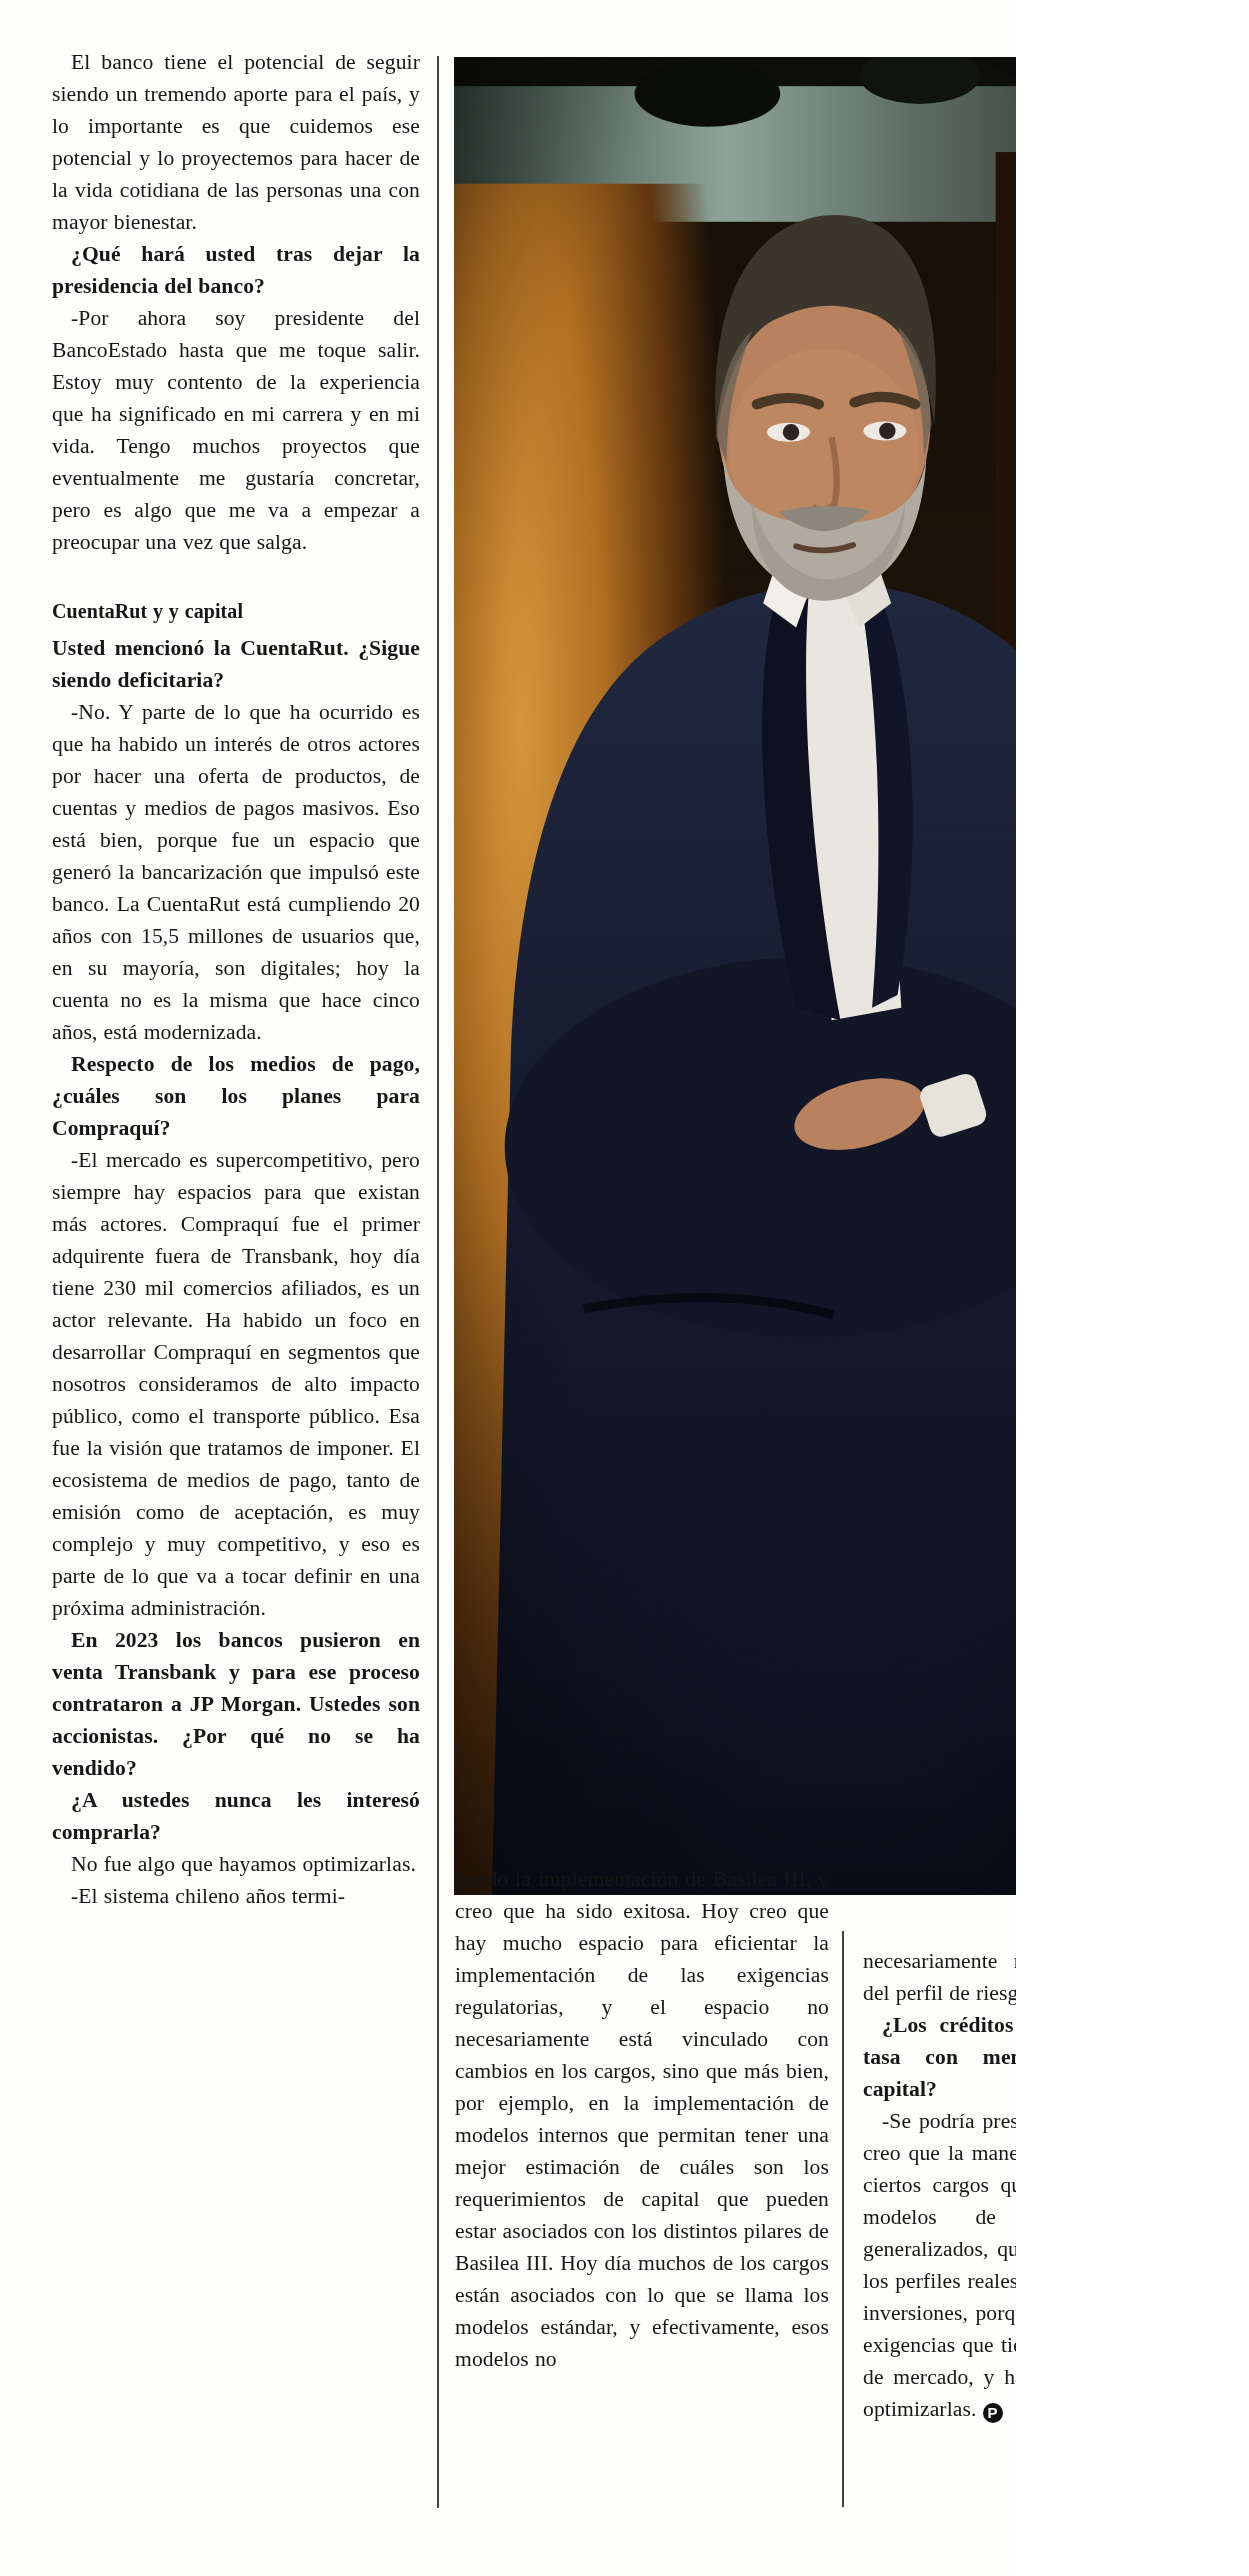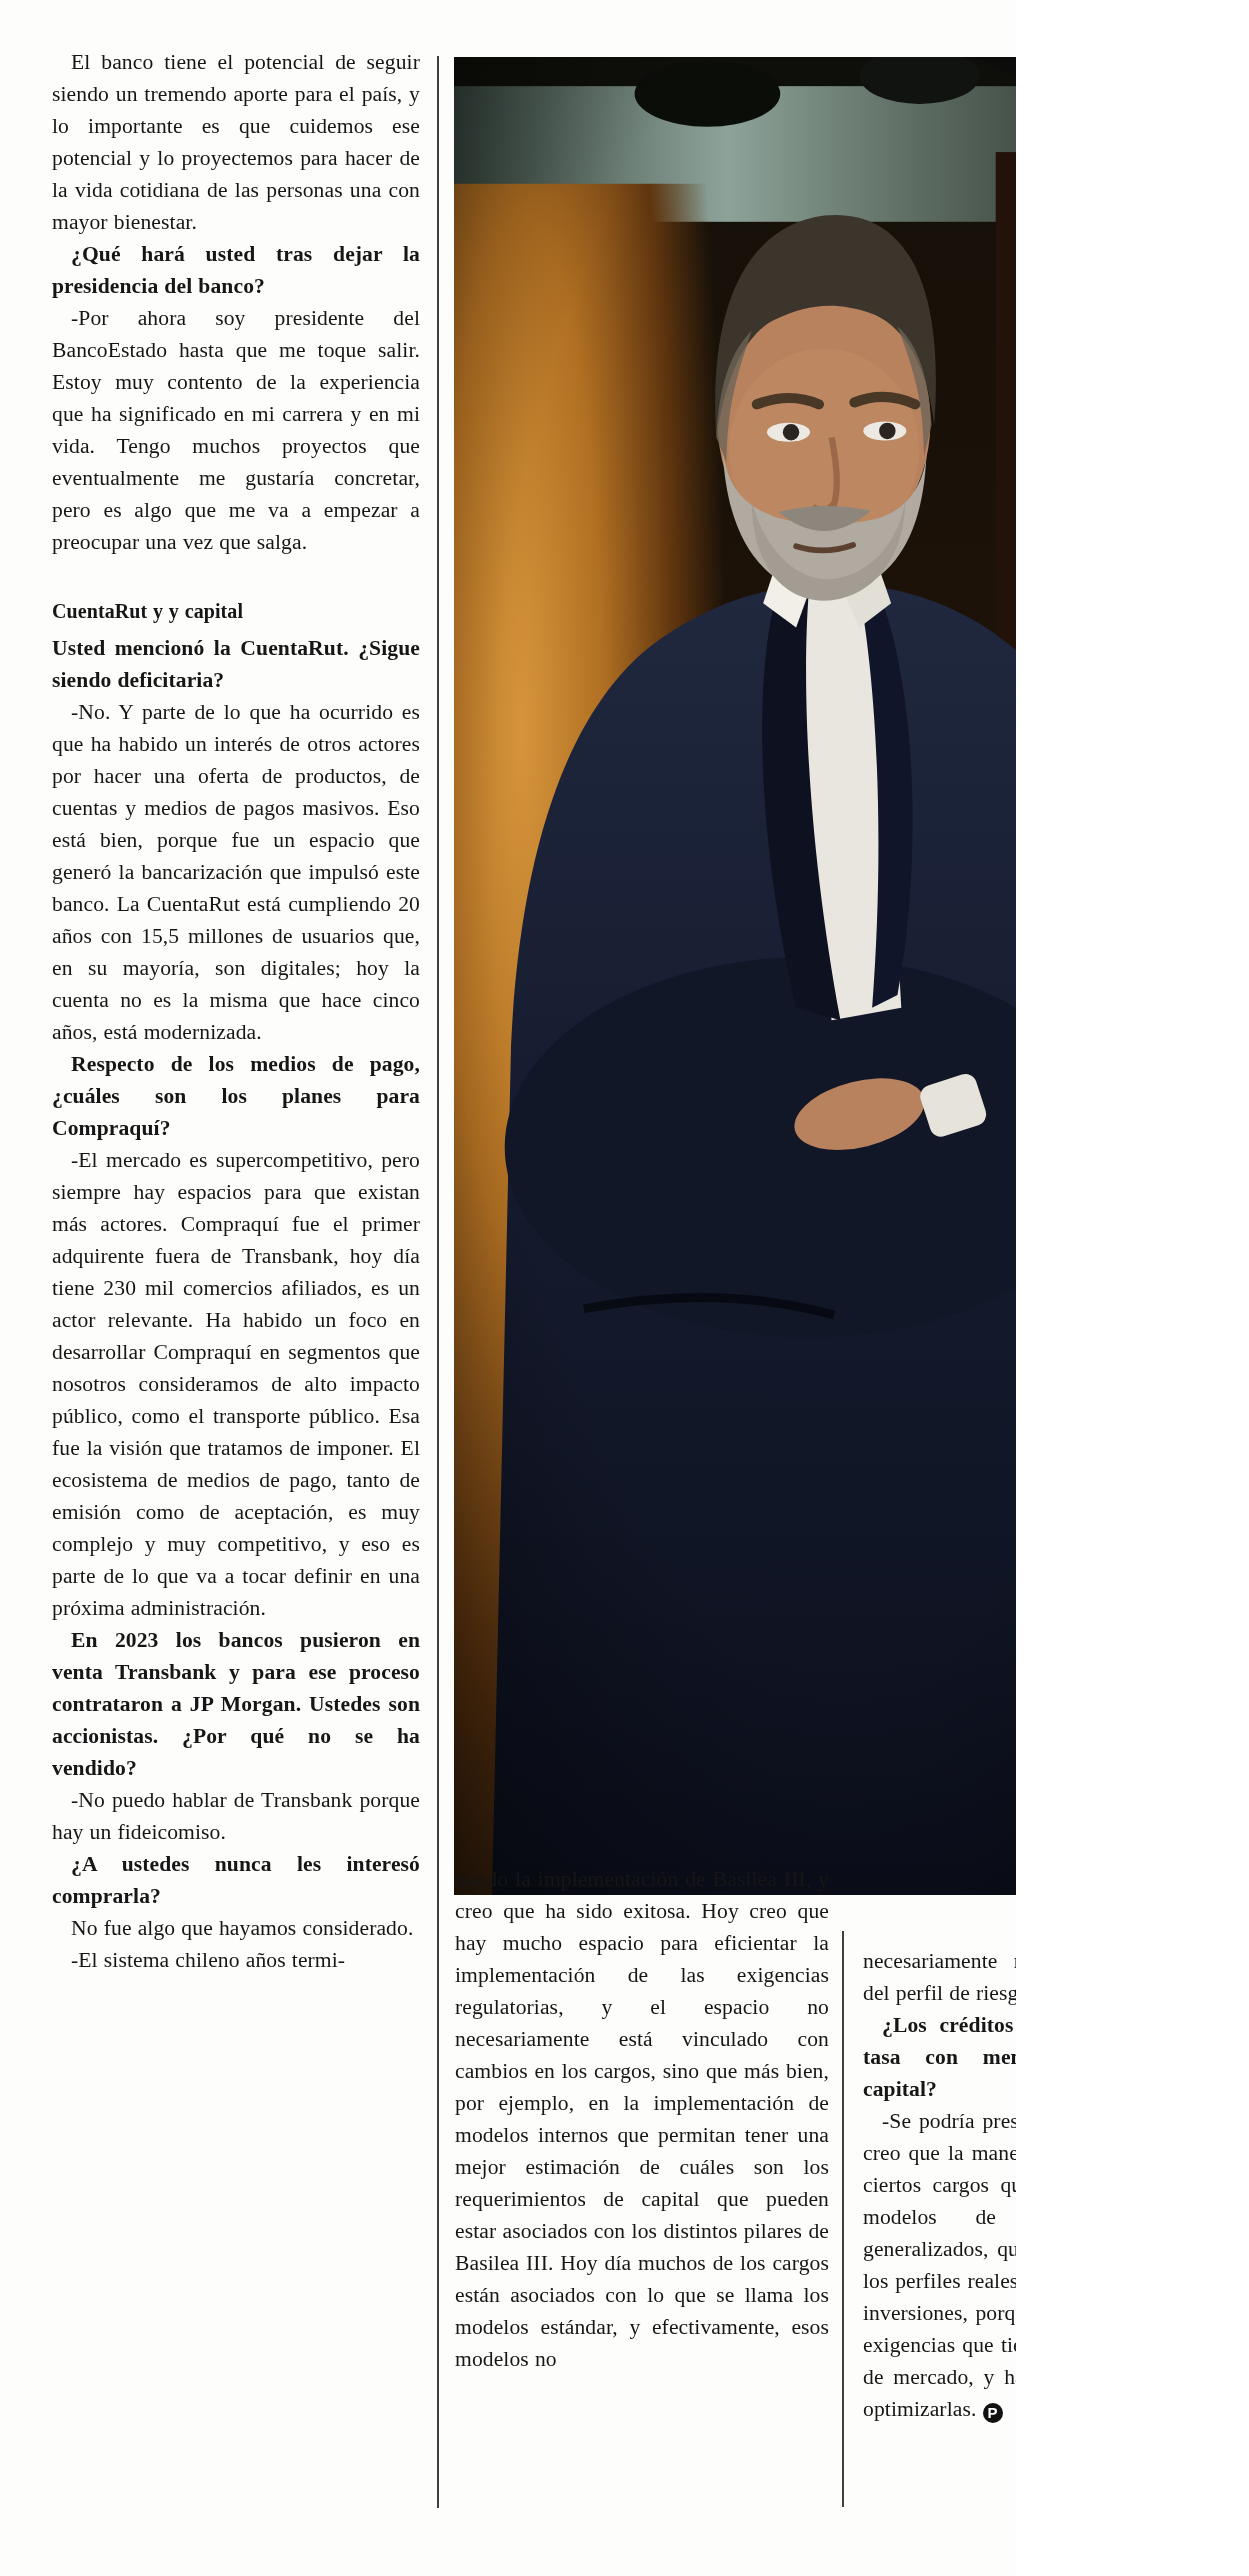--- a/index.html
+++ b/index.html
@@ -66,23 +66,22 @@
   <div class="col" id="col-left">
     <p class="indent">El banco tiene el potencial de seguir siendo un tremendo aporte para el país, y lo importante es que cuidemos ese potencial y lo proyectemos para hacer de la vida cotidiana de las personas una con mayor bienestar.</p>
     <p class="question indent">¿Qué hará usted tras dejar la presidencia del banco?</p>
     <p class="indent">-Por ahora soy presidente del BancoEstado hasta que me toque salir. Estoy muy contento de la experiencia que ha significado en mi carrera y en mi vida. Tengo muchos proyectos que eventualmente me gustaría concretar, pero es algo que me va a empezar a preocupar una vez que salga.</p>
     <p class="section-heading">CuentaRut y y capital</p>
     <p class="question">Usted mencionó la CuentaRut. ¿Sigue siendo deficitaria?</p>
     <p class="indent">-No. Y parte de lo que ha ocurrido es que ha habido un interés de otros actores por hacer una oferta de productos, de cuentas y medios de pagos masivos. Eso está bien, porque fue un espacio que generó la bancarización que impulsó este banco. La CuentaRut está cumpliendo 20 años con 15,5 millones de usuarios que, en su mayoría, son digitales; hoy la cuenta no es la misma que hace cinco años, está modernizada.</p>
     <p class="question indent">Respecto de los medios de pago, ¿cuáles son los planes para Compraquí?</p>
     <p class="indent">-El mercado es supercompetitivo, pero siempre hay espacios para que existan más actores. Compraquí fue el primer adquirente fuera de Transbank, hoy día tiene 230 mil comercios afiliados, es un actor relevante. Ha habido un foco en desarrollar Compraquí en segmentos que nosotros consideramos de alto impacto público, como el transporte público. Esa fue la visión que tratamos de imponer. El ecosistema de medios de pago, tanto de emisión como de aceptación, es muy complejo y muy competitivo, y eso es parte de lo que va a tocar definir en una próxima administración.</p>
     <p class="question indent">En 2023 los bancos pusieron en venta Transbank y para ese proceso contrataron a JP Morgan. Ustedes son accionistas. ¿Por qué no se ha vendido?</p>
-    <p class="indent">-No puedo hablar de Transbank porque hay un fideicomiso.</p>
     <p class="question indent">¿A ustedes nunca les interesó comprarla?</p>
-    <p class="indent">No fue algo que hayamos considerado.</p>
+    <p class="indent">No fue algo que hayamos optimizarlas.</p>
     <p class="indent">-El sistema chileno años termi-</p>
   </div>
 
   <div class="rule" id="rule-main"></div>
   <div class="rule" id="rule-mid"></div>
   <div class="rule" id="rule-right"></div>
 
   <div class="photo">
     <svg viewBox="0 0 1228 2900" preserveAspectRatio="none">
       <defs>

